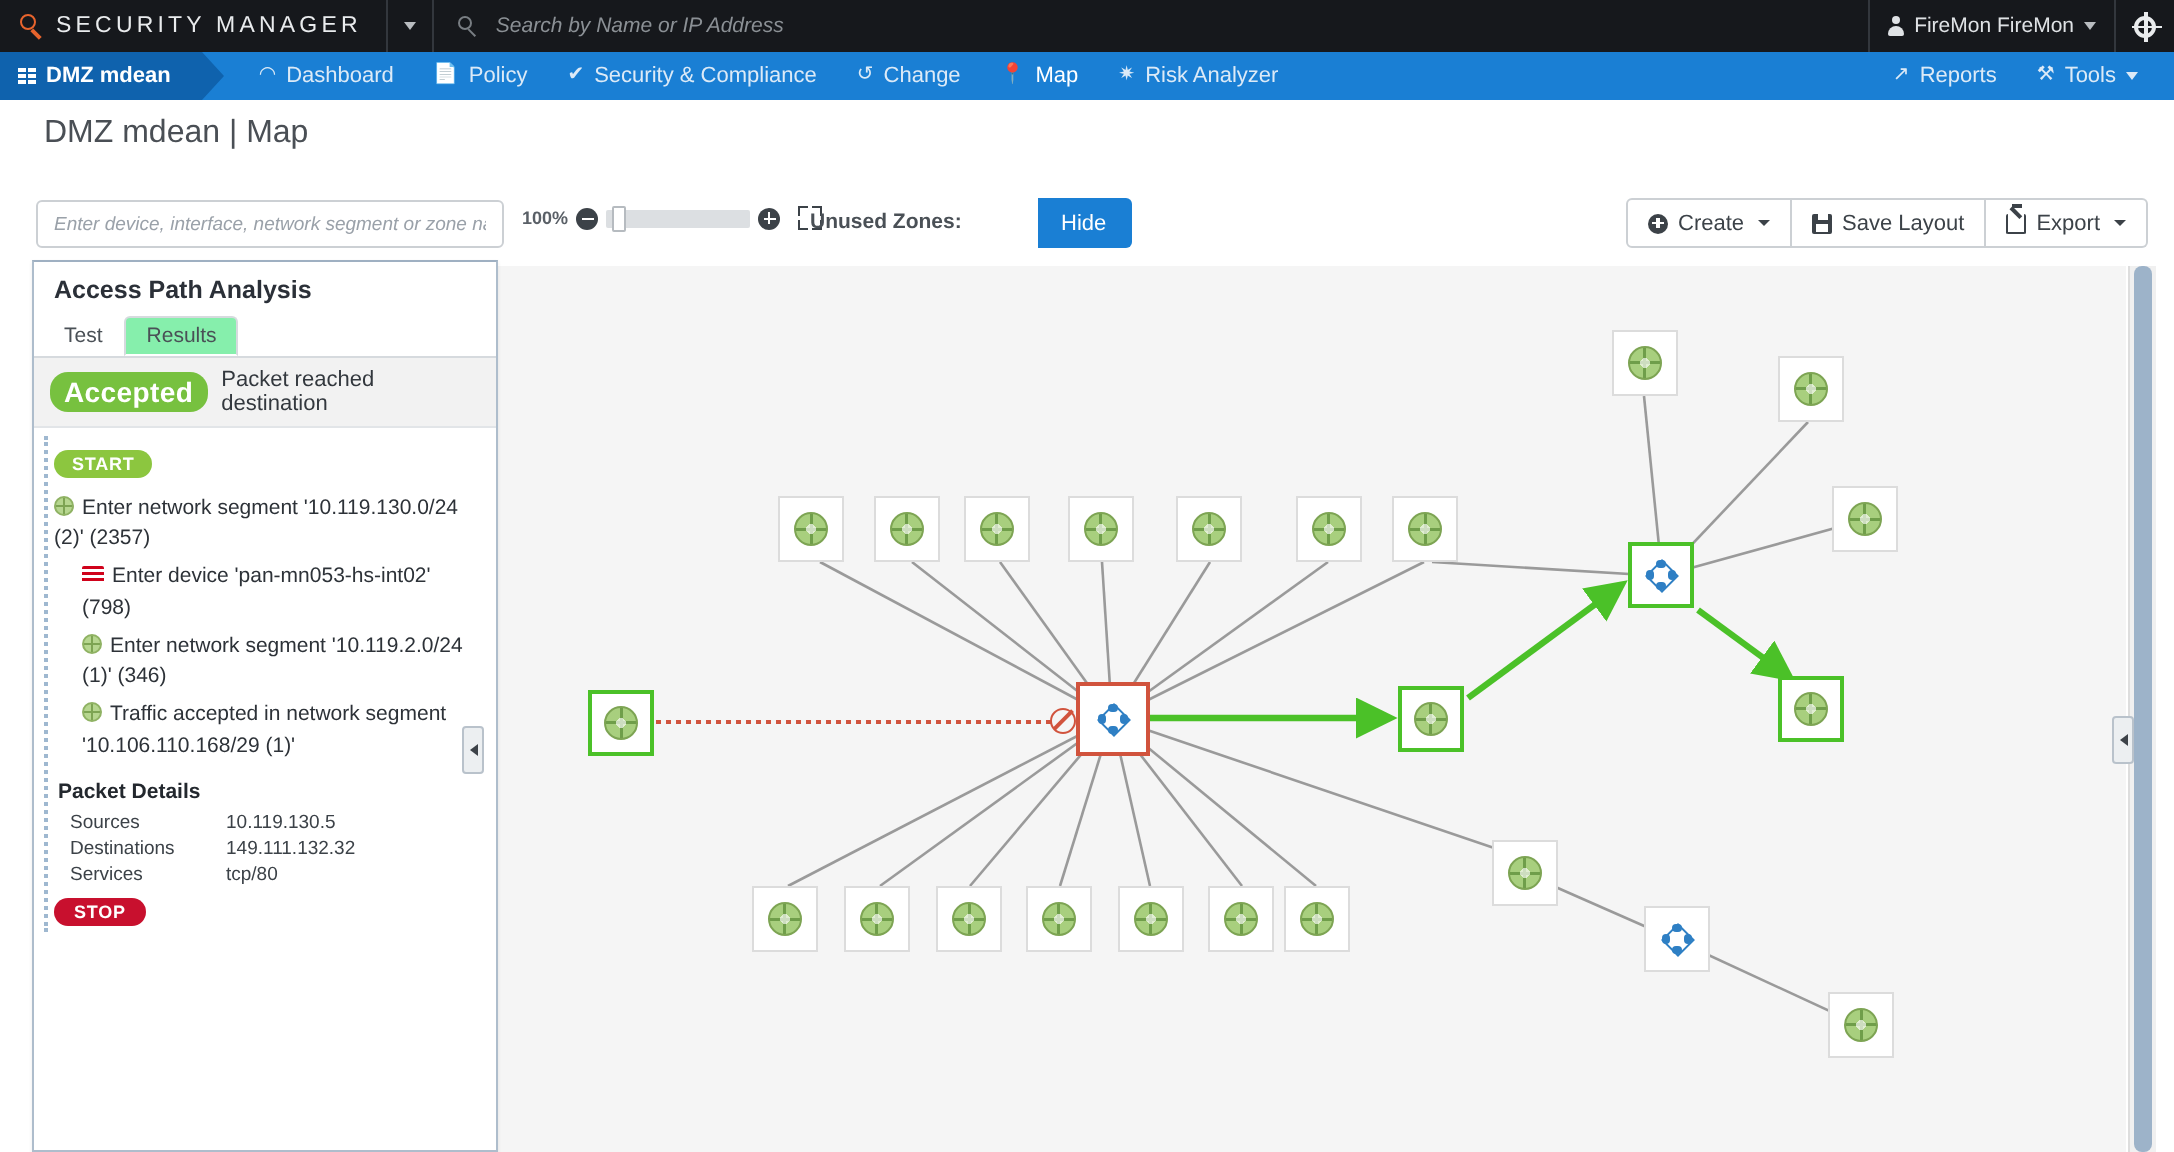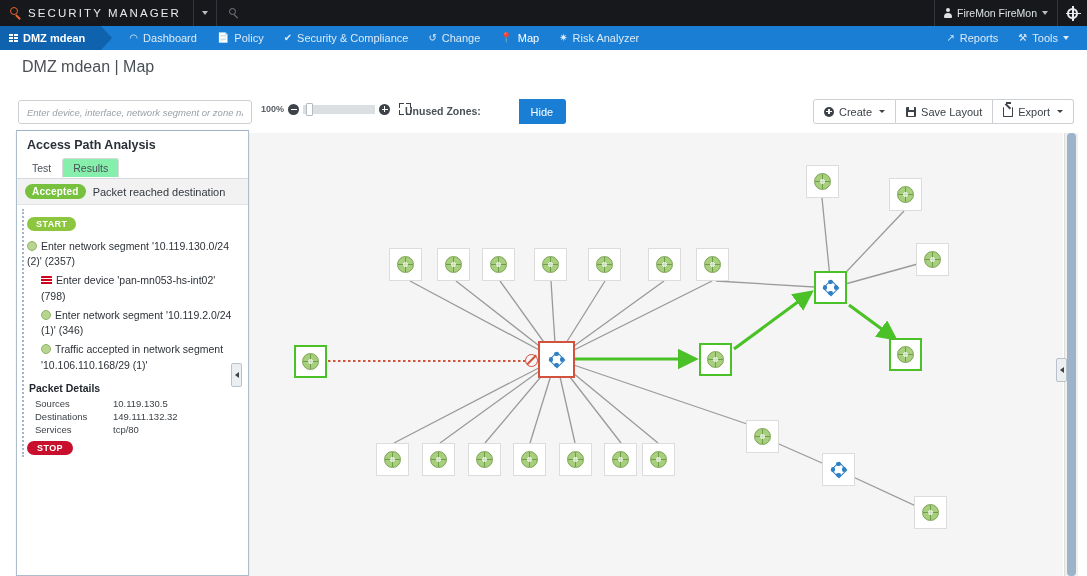--- a/index.html
+++ b/index.html
@@ -238,21 +238,21 @@
     border:1px solid transparent; border-bottom:none; position:relative; top:0px;
   }
   .tab.active {
     background:#86efac;border:1px solid #d6dade;border-bottom:1px solid #fff; border-radius:3px 3px 0 0;
   }
   .status-row {
     display:flex;align-items:center;gap:7px;padding:5px 8px;background:#f2f2f2;
     border-bottom:1px solid #e2e5e8;
   }
   .badge-accepted{
-    background:#77c13f;color:#fff;font-size:10px;font-weight:bold;
+    background:#77c13f;color:#fff;font-size:14px;font-weight:bold;
     padding:2px 7px;border-radius:9px;letter-spacing:.2px;
   }
   .status-text{ font-size:11px;color:#33383e; }
   .flow {
     position:relative; padding:8px 8px 8px 10px;
   }
   .flow::before{
     content:""; position:absolute; left:5px; top:4px; bottom:6px; width:0;
     border-left:2px dotted #9fb8d0;
   }
@@ -304,20 +304,21 @@
       <span class="brand-text">SECURITY MANAGER</span>
     </div>
     <div class="brand-caret">
       <span class="caret-down"></span>
     </div>
     <div class="topsearch">
       <span class="sicon">
           <span class="c"></span>
           <span class="h"></span>
         </span>
+      <input type="text" placeholder="Search by Name or IP Address" style="">
     </div>
     <div class="topright">
       <div class="user-chip">
         <span class="user-ico">
             <span class="hd"></span>
             <span class="bd"></span>
           </span>
         <span>FireMon FireMon</span>
         <span class="caret-down"></span>
       </div>

